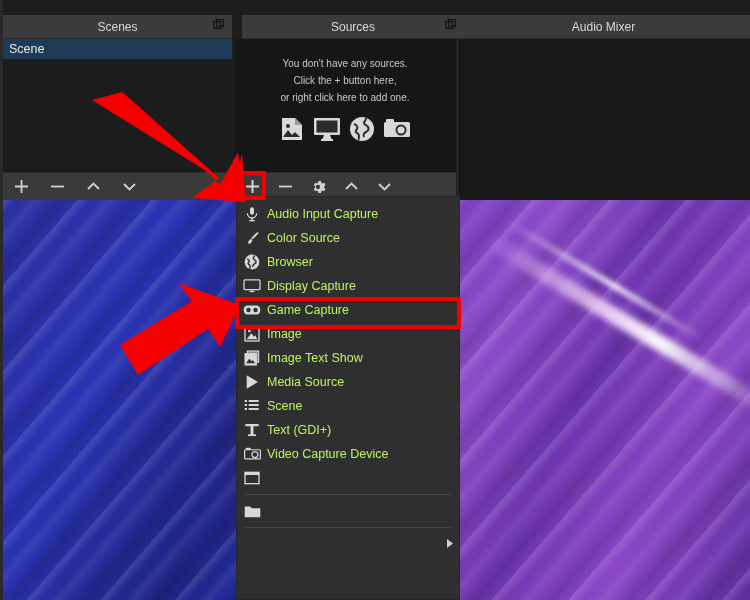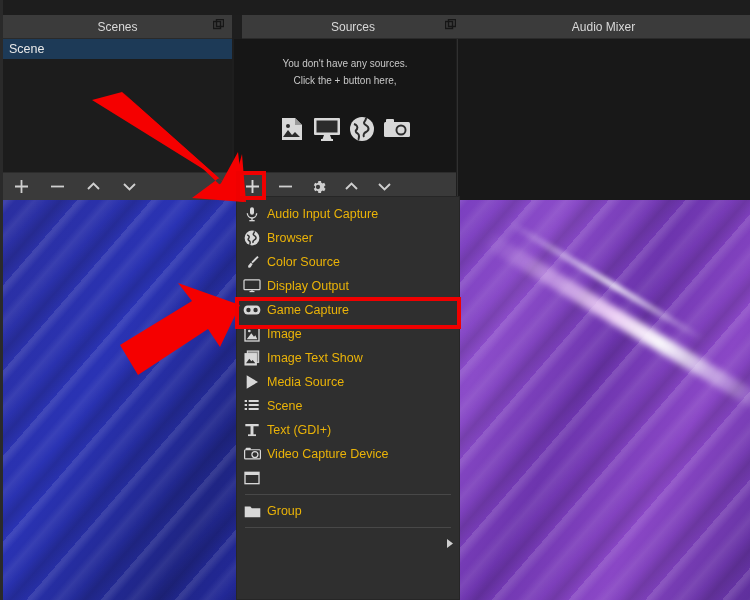--- a/index.html
+++ b/index.html
@@ -72,21 +72,21 @@
   #scenes-tb { left:3px; top:172px; width:229px; padding-left:8px; gap:16px; }
   #sources-tb { left:234px; top:172px; width:222px; padding-left:8px; gap:13px; }
   .tb-btn { width:20px; height:20px; display:flex; align-items:center;
     justify-content:center; color:#cfcfcf; }
   .tb-btn svg { display:block; }
 
   
   #src-menu { position:absolute; left:236px; top:196px; width:224px; height:404px;
     background:#2f2f2f; border:1px solid #262626; z-index:40; }
   .mi { position:relative; height:24px; display:flex; align-items:center;
-    color:#eab308; font-size:12.5px; }
+    color:#bef264; font-size:12.5px; }
   .mi .mi-ico { width:30px; height:24px; display:flex; align-items:center;
     justify-content:center; color:#d8d8d8; }
   .mi .mi-ico svg { display:block; }
   .mi .mi-label { flex:1; }
   .mi .mi-arrow { width:18px; color:#cfcfcf; font-size:9px; text-align:center; }
   .mi-sep { height:1px; background:#484848; margin:4px 8px 4px 8px; }
   .mi-pad { height:5px; }
 
   
   .redbox { position:absolute; border:4px solid #f00000; z-index:60; }
@@ -154,20 +154,21 @@
       <svg width="11" height="11" viewBox="0 0 11 11">
           <rect x="0.5" y="2.5" width="7" height="7" fill="none" stroke="#161616" stroke-width="1.4"></rect>
           <rect x="3.5" y="0.5" width="7" height="7" fill="none" stroke="#161616" stroke-width="1.4"></rect>
         </svg>
     </span>
   </div>
   <div class="panel-body" id="sources-body"></div>
   <div class="src-empty">
     <div>You don't have any sources.</div>
     <div>Click the + button here,</div>
+    <div>or right click here to add one.</div>
   </div>
   <div class="src-icons">
     <span>
       <svg width="26" height="26" viewBox="0 0 26 26">
           <path d="M3 2h13l7 7v15H3z" fill="#d8d8d8"></path>
           <path d="M16 2v7h7" fill="#9a9a9a"></path>
           <circle cx="9" cy="10" r="2" fill="#2b2b2b"></circle>
           <path d="M4 21l5-7 4 5 3-3 5 5z" fill="#2b2b2b"></path>
         </svg>
     </span>
@@ -239,47 +240,47 @@
             <rect x="11" y="18" width="2" height="4"></rect>
             <rect x="8" y="21" width="8" height="2"></rect>
           </svg>
       </span>
       <span class="mi-label">Audio Input Capture</span>
     </div>
 
 
     <div class="mi">
       <span class="mi-ico">
+        <svg width="16" height="16" viewBox="0 0 24 24" fill="#d8d8d8">
+            <path d="M20 3l-9 9 2 2 9-9z"></path>
+            <path d="M10 13l-4 5 1 3 3-1 3-5z"></path>
+          </svg>
+      </span>
+      <span class="mi-label">Color Source</span>
+    </div>
+
+    <div class="mi">
+      <span class="mi-ico">
         <svg width="16" height="16" viewBox="0 0 26 26">
             <circle cx="13" cy="13" r="12" fill="#d8d8d8"></circle>
             <path d="M5 8c3 1 4 3 3 5s-2 1-1 3 3 1 3 4-1 3 0 4M17 2c0 3-2 3-2 5s3 2 4 4 0 4-2 5-3 3-2 5" stroke="#2f2f2f" stroke-width="2.4" fill="none"></path>
           </svg>
       </span>
       <span class="mi-label">Browser</span>
-    </div>
-
-    <div class="mi">
-      <span class="mi-ico">
-        <svg width="16" height="16" viewBox="0 0 24 24" fill="#d8d8d8">
-            <path d="M20 3l-9 9 2 2 9-9z"></path>
-            <path d="M10 13l-4 5 1 3 3-1 3-5z"></path>
-          </svg>
-      </span>
-      <span class="mi-label">Color Source</span>
     </div>
 
     <div class="mi">
       <span class="mi-ico">
         <svg width="18" height="16" viewBox="0 0 28 26">
             <rect x="1" y="3" width="26" height="16" rx="1.5" fill="none" stroke="#d8d8d8" stroke-width="2"></rect>
             <rect x="10" y="21" width="8" height="2" fill="#d8d8d8"></rect>
             <rect x="13" y="19" width="2" height="2" fill="#d8d8d8"></rect>
           </svg>
       </span>
-      <span class="mi-label">Display Output</span>
+      <span class="mi-label">Display Capture</span>
     </div>
 
     <div class="mi">
       <span class="mi-ico">
         <svg width="18" height="14" viewBox="0 0 28 18" fill="#d8d8d8">
             <path d="M7 2h14a6 7 0 010 14H7A6 7 0 017 2z"></path>
             <circle cx="8.5" cy="9" r="3.4" fill="#2f2f2f"></circle>
             <circle cx="19.5" cy="9" r="3.4" fill="#2f2f2f"></circle>
           </svg>
       </span>
@@ -363,21 +364,20 @@
     </div>
 
     <div class="mi-sep"></div>
 
     <div class="mi">
       <span class="mi-ico">
         <svg width="17" height="15" viewBox="0 0 24 20" fill="#d8d8d8">
             <path d="M1 3h8l2 2.5h12V18H1z"></path>
           </svg>
       </span>
-      <span class="mi-label">Group</span>
     </div>
 
     <div class="mi-sep"></div>
 
     <div class="mi">
       <span class="mi-ico"></span>
       <span class="mi-label"></span>
       <span class="mi-arrow">
         <svg width="8" height="9" viewBox="0 0 8 9" fill="#cfcfcf">
             <path d="M1 0l6 4.5L1 9z"></path>

